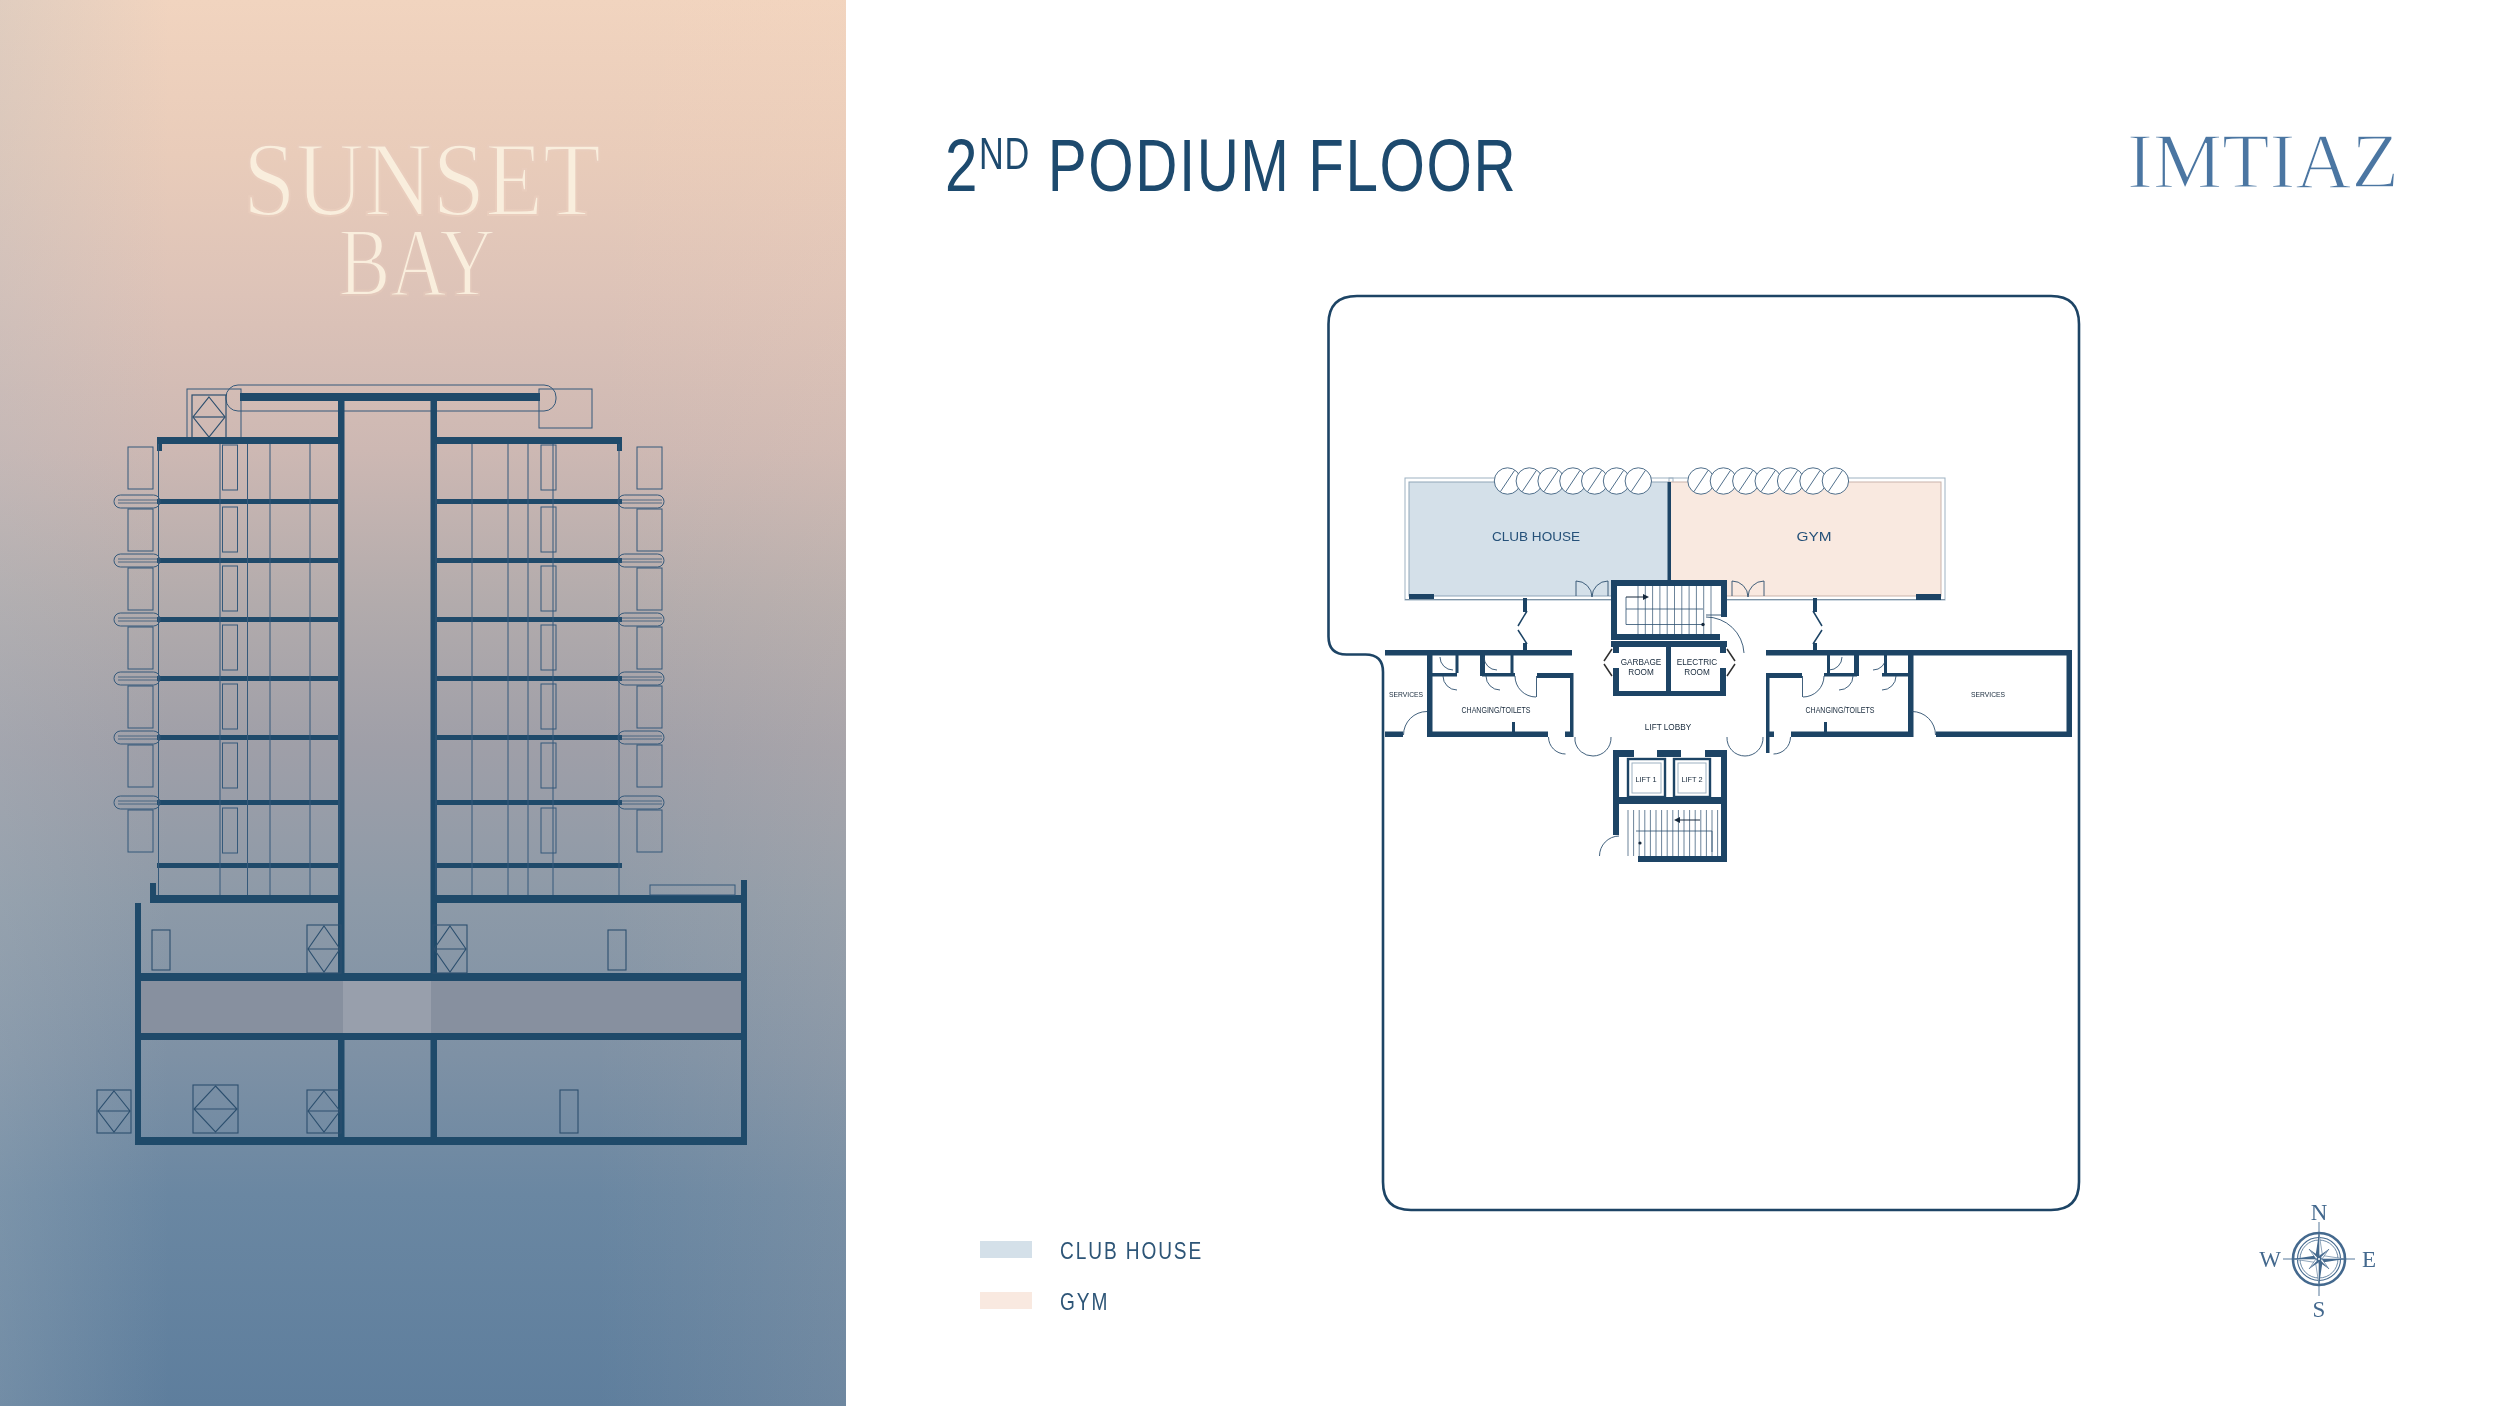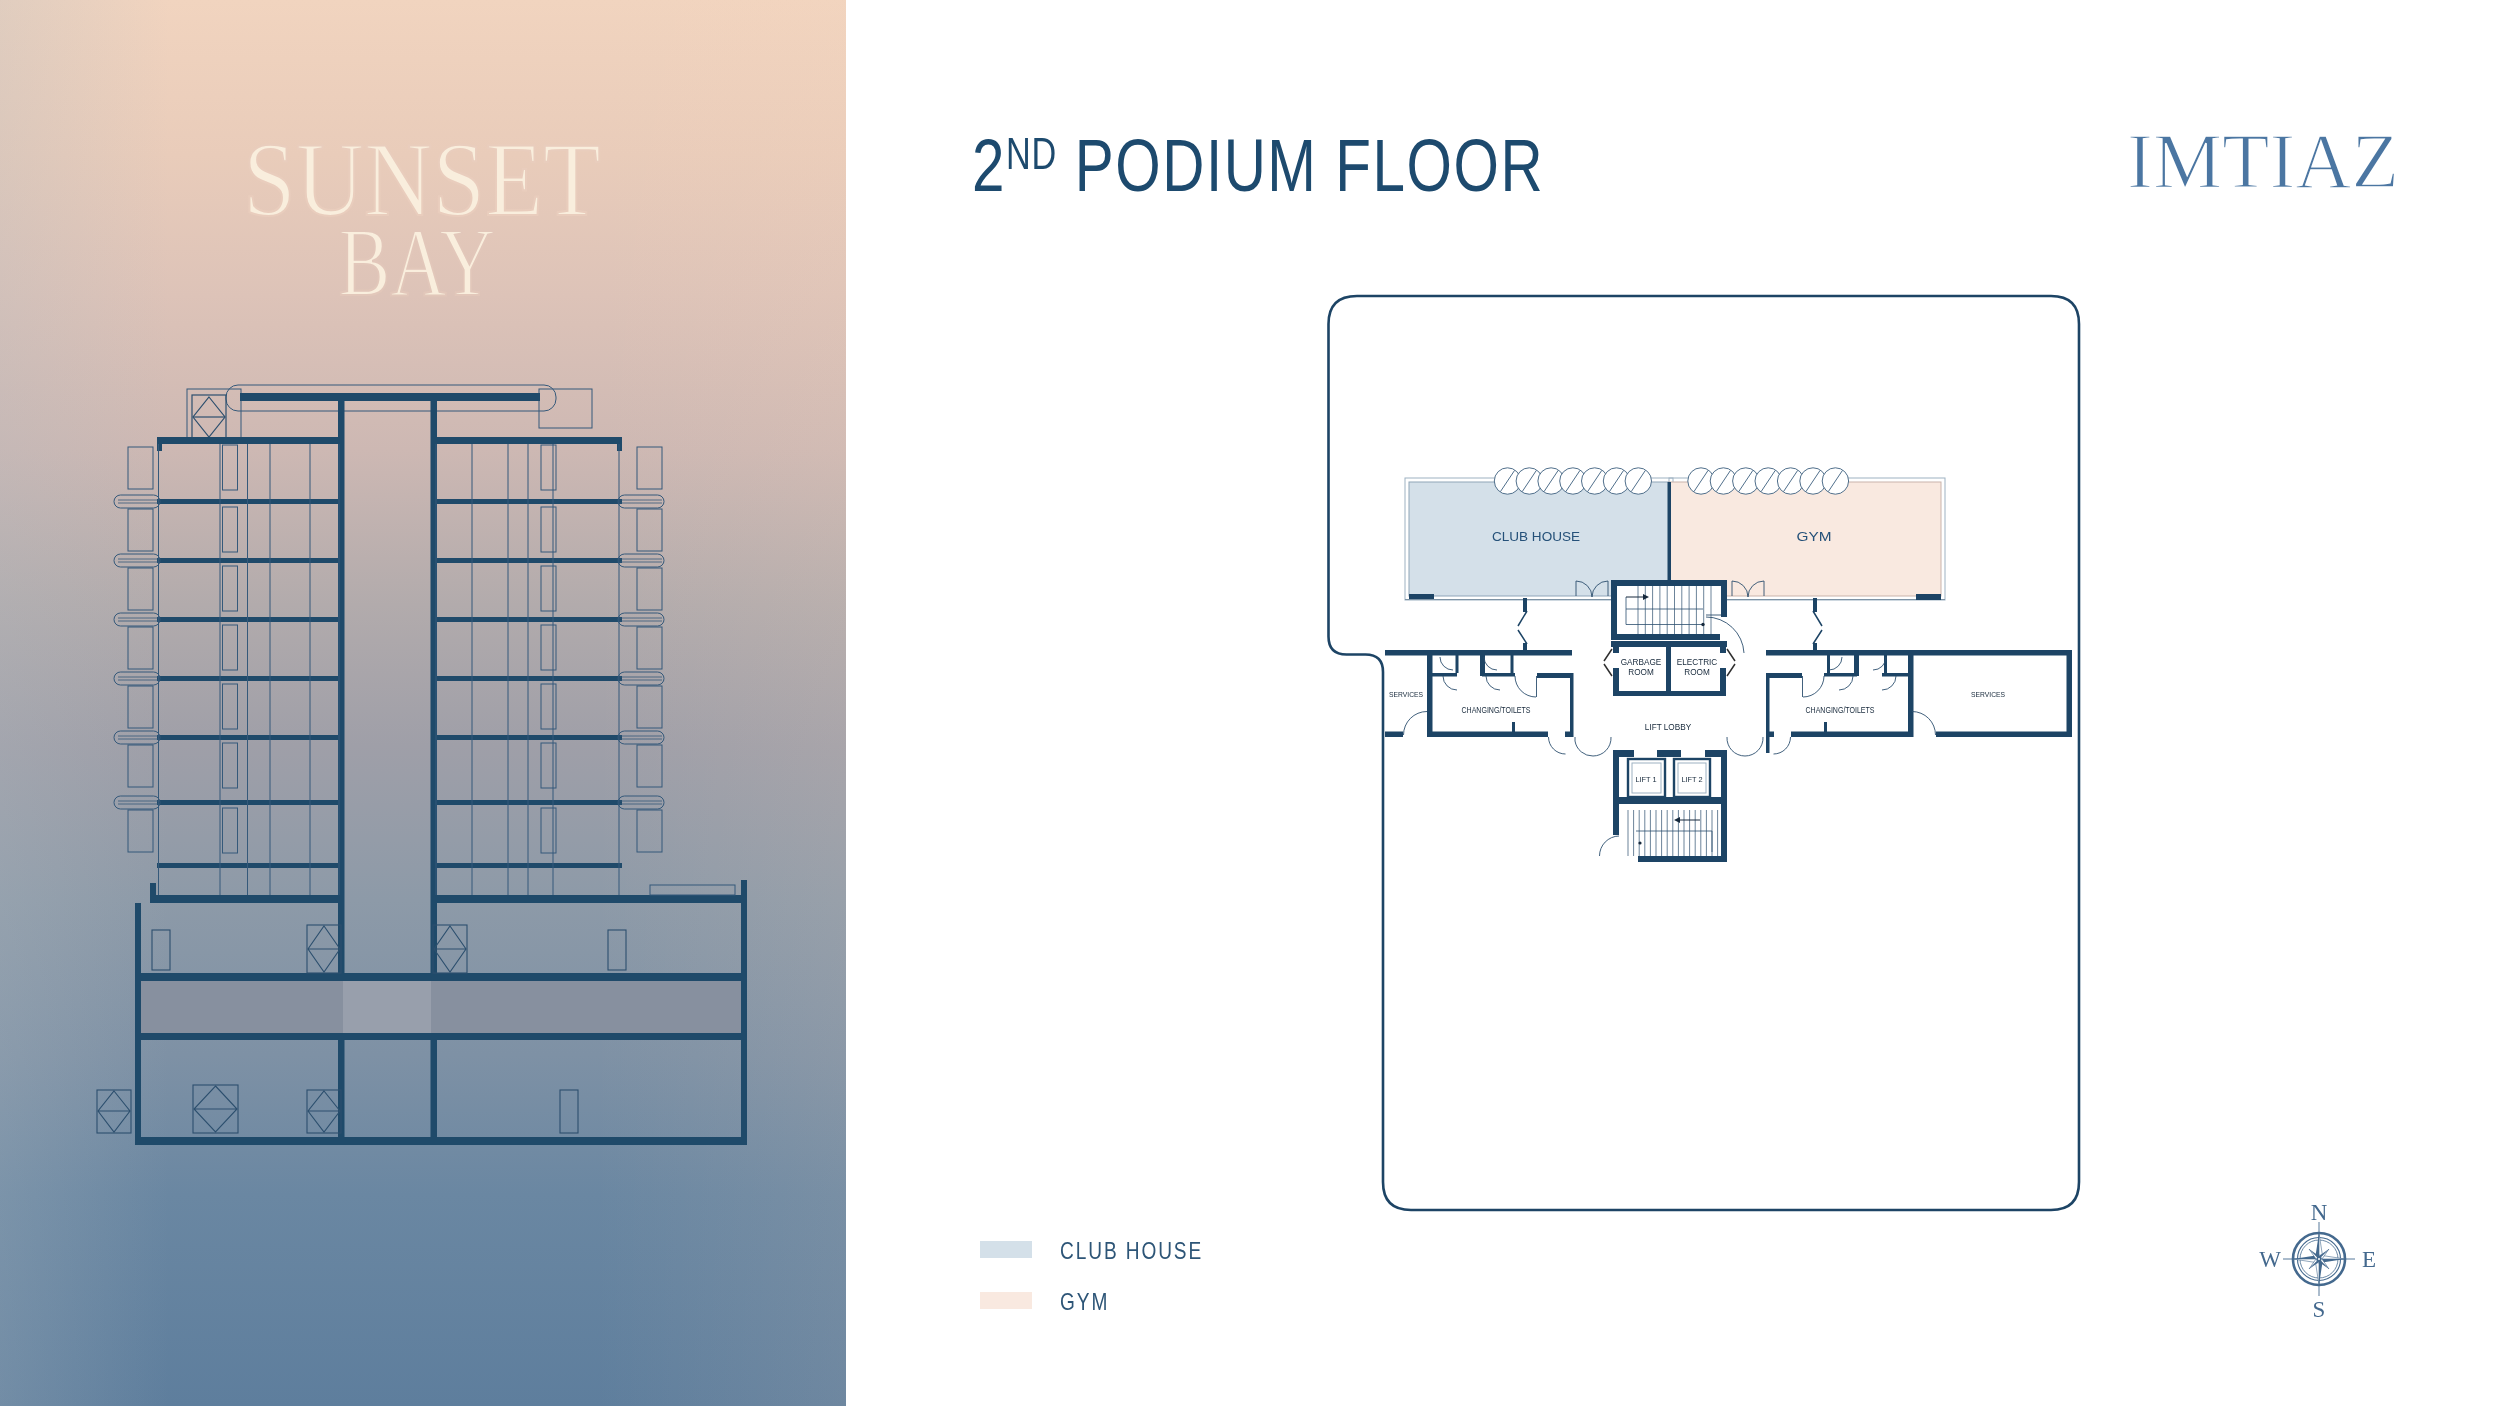--- a/index.html
+++ b/index.html
@@ -3,21 +3,21 @@
 <meta charset="utf-8">
 <style>
   html,body{margin:0;padding:0;}
   body{width:2500px;height:1406px;position:relative;background:#ffffff;overflow:hidden;
        font-family:"Liberation Sans", sans-serif;}
   #leftpanel{position:absolute;left:0;top:0;width:846px;height:1406px;
     background:linear-gradient(180deg,#f1d4bf 0%,#e9ccba 11%,#ddc3b8 21%,#cdb8b3 32%,#b2abac 43%,#9f9fa8 53%,#8d9aa8 64%,#7e91a5 75%,#6a87a2 85%,#5e7e9d 100%);}
   #warmglow{position:absolute;left:0;top:0;width:846px;height:1406px;
     background:linear-gradient(90deg,rgba(175,185,192,0.25) 0%,rgba(175,185,192,0.0) 20%,rgba(255,255,255,0) 70%,rgba(252,216,188,0.10) 100%);}
   .logo{position:absolute;color:#f9eedd;font-family:"Liberation Serif",serif;}
-  #title{position:absolute;left:972px;top:128px;color:#1d4a6e;font-size:75px;line-height:75px;letter-spacing:2px;white-space:nowrap;}
+  #title{position:absolute;left:945px;top:128px;color:#1d4a6e;font-size:75px;line-height:75px;letter-spacing:2px;white-space:nowrap;}
   #titlein{display:inline-block;transform:scaleX(0.778);transform-origin:0 0;}
   #title sup{font-size:44px;line-height:0;vertical-align:baseline;position:relative;top:-22px;letter-spacing:1px;}
   #imtiaz{position:absolute;left:2124px;top:120px;width:278px;}
   .legrow{position:absolute;left:980px;height:17px;}
   .legsw{position:absolute;left:0;top:0;width:52px;height:17px;}
   .legtx{position:absolute;left:80px;top:-4px;font-size:24px;letter-spacing:2.4px;color:#2d5577;white-space:nowrap;transform:scaleX(0.795);transform-origin:0 0;}
 </style>
 </head>
 <body>
   <div id="leftpanel"></div>

